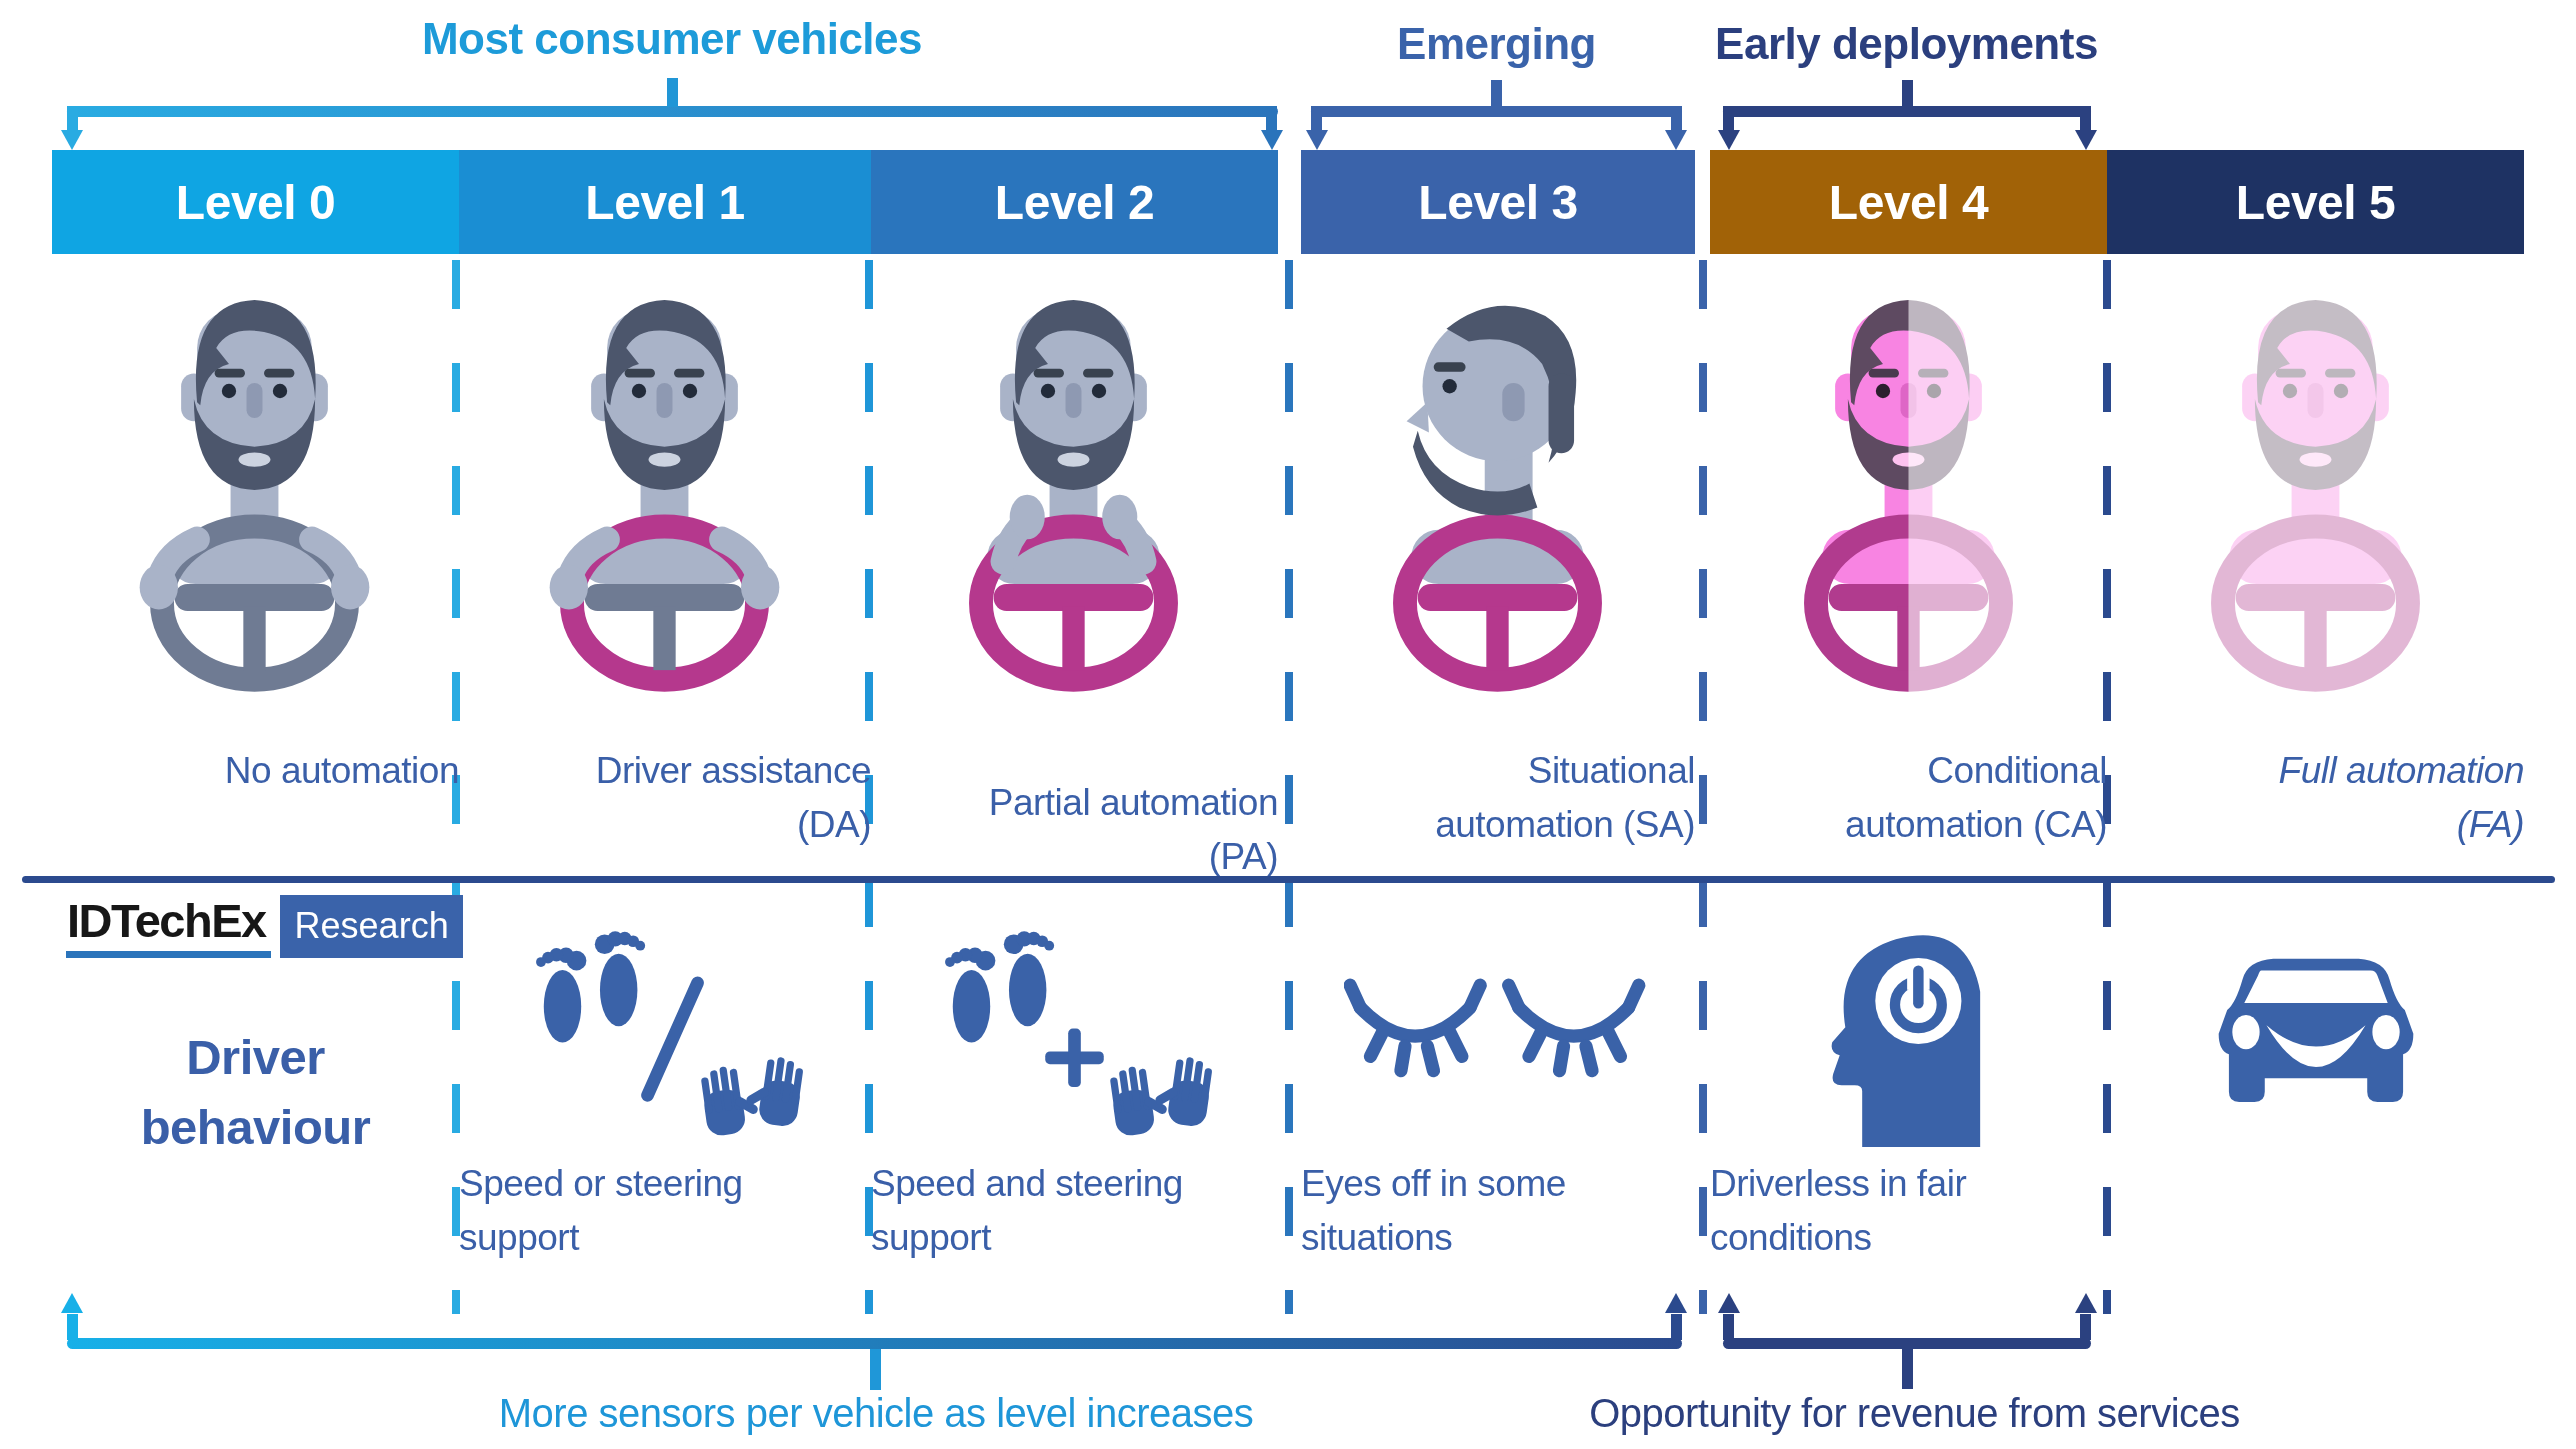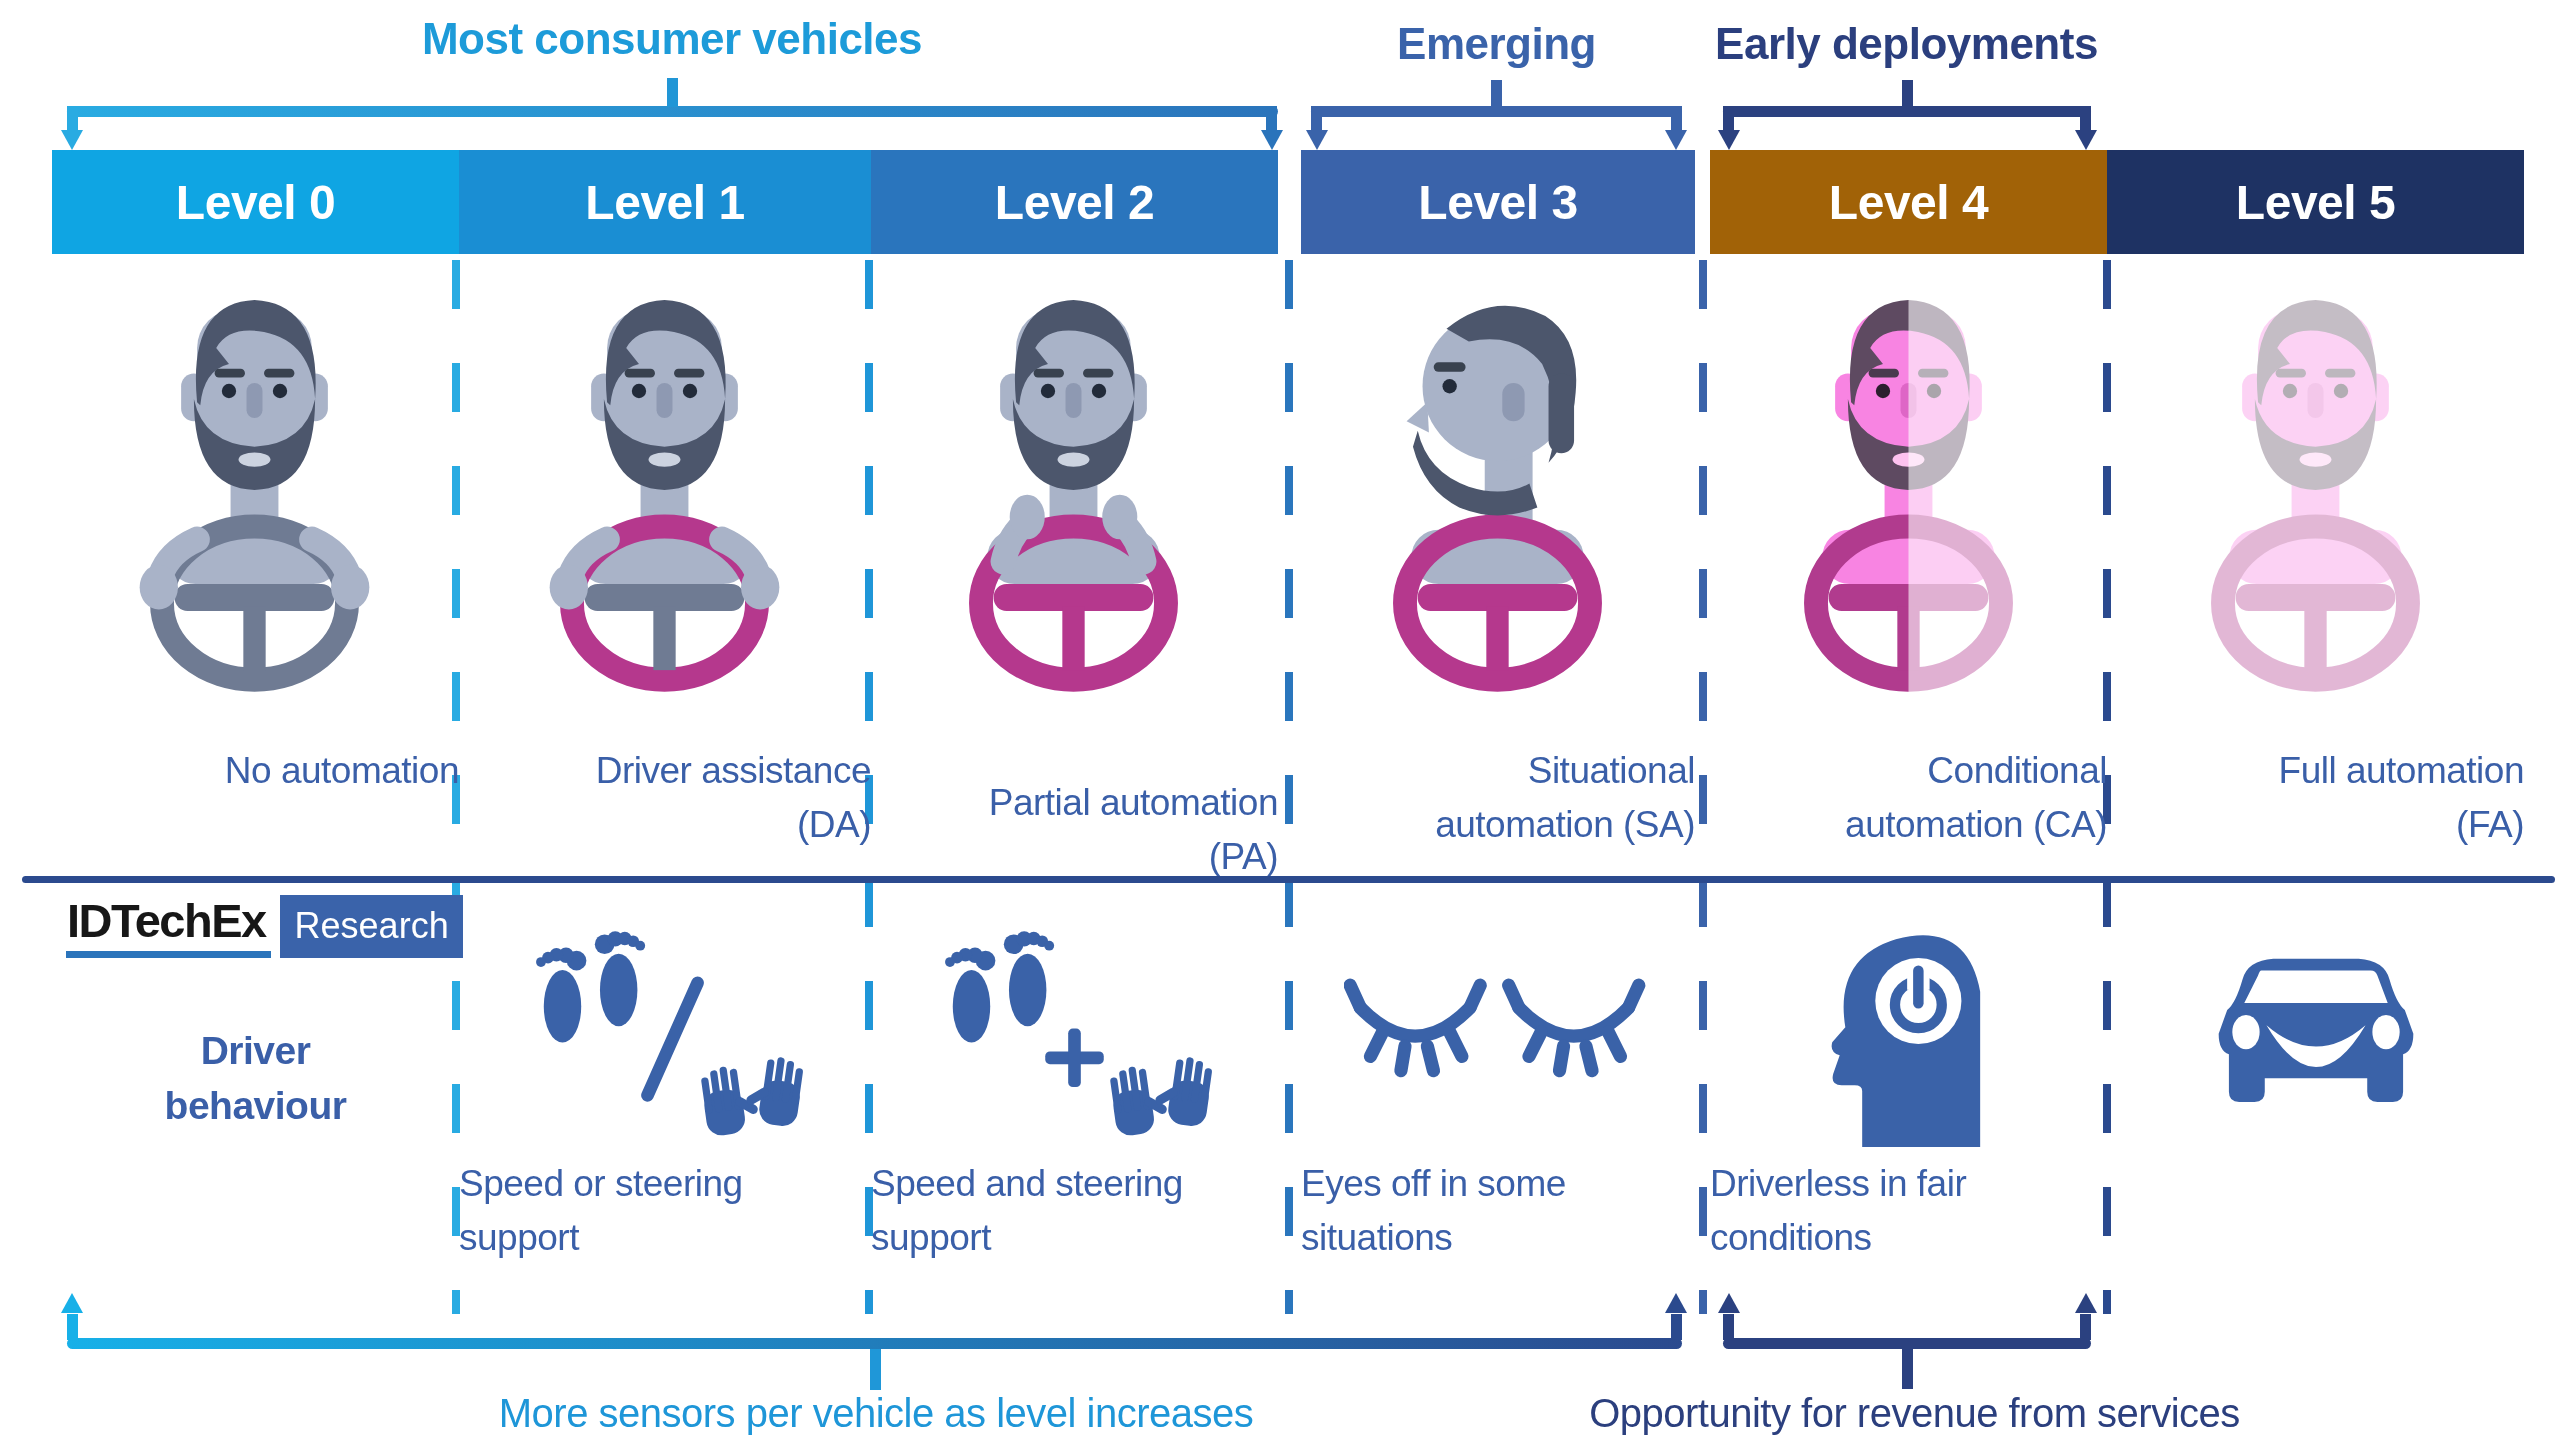--- a/index.html
+++ b/index.html
@@ -20,21 +20,21 @@
   .tri-up{position:absolute;width:0;height:0;border-left:11.3px solid transparent;border-right:11.3px solid transparent;border-bottom:20.6px solid #000;}
   .fig{position:absolute;top:268px;width:319px;height:433px;}
   .icon-box{position:absolute;top:904px;height:252px;display:flex;align-items:center;justify-content:center;}
   .hrule{position:absolute;top:876px;left:21.6px;width:2533px;height:6.7px;border-radius:3.6px;background:var(--navy);}
   .logo-row{position:absolute;left:66px;top:895px;display:flex;align-items:stretch;}
   .logo-brand{font-weight:700;font-size:47px;letter-spacing:-1.5px;color:#171717;
               border-bottom:7.7px solid var(--mid_blue);padding:1px 5.2px 5.2px 1px;line-height:1.05;}
   .logo-box{background:var(--bracket_blue);color:#fff;font-size:36px;display:flex;align-items:center;
             padding:0 14.4px;margin-left:9.3px;margin-bottom:0px;}
   .row-label{position:absolute;left:52px;width:407px;top:1023px;text-align:center;color:var(--caption_blue);
-             font-weight:700;font-size:39px;line-height:1.42;letter-spacing:-0.5px;}
+             font-weight:700;font-size:49px;line-height:1.42;letter-spacing:-0.5px;}
   .note{position:absolute;top:1391px;font-size:40px;text-align:center;letter-spacing:-0.5px;}
 </style>
 </head>
 <body>
 
 <div class="canvas">
 
   <div class="abs group-label" style="left:157px;top:14.4px;width:1030px;color:#1d9bd9;">Most consumer vehicles</div>
   <div class="abs group-label" style="left:1239px;top:18.5px;width:515px;color:#3a63aa;">Emerging</div>
   <div class="abs group-label" style="left:1649px;top:18.5px;width:515px;color:#2b3f7e;">Early deployments</div>
@@ -213,21 +213,21 @@
       <div>(PA)</div>
     </div>
   <div class="cap" style="left:1301px;width:394px;">
     <div>Situational</div>
       <div>automation (SA)</div>
     </div>
   <div class="cap" style="left:1710px;width:397px;">
     <div>Conditional</div>
       <div>automation (CA)</div>
     </div>
-  <div class="cap" style="left:2107px;width:417px;">
+  <div class="cap" style="left:2107px;width:417px;font-style:italic;">
     <div>Full automation</div>
       <div>(FA)</div>
     </div>
 
   <div class="hrule"></div>
 
   <div class="logo-row">
     <div class="logo-brand">IDTechEx</div>
     <div class="logo-box">Research</div>
   </div>

